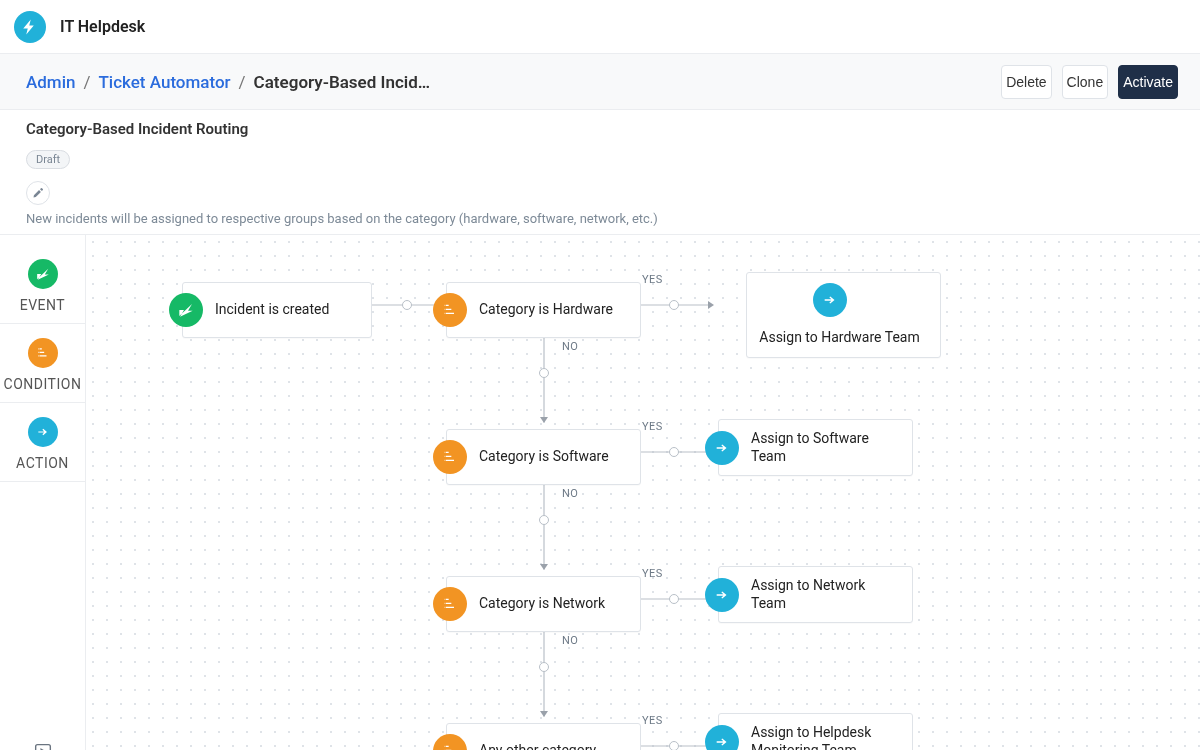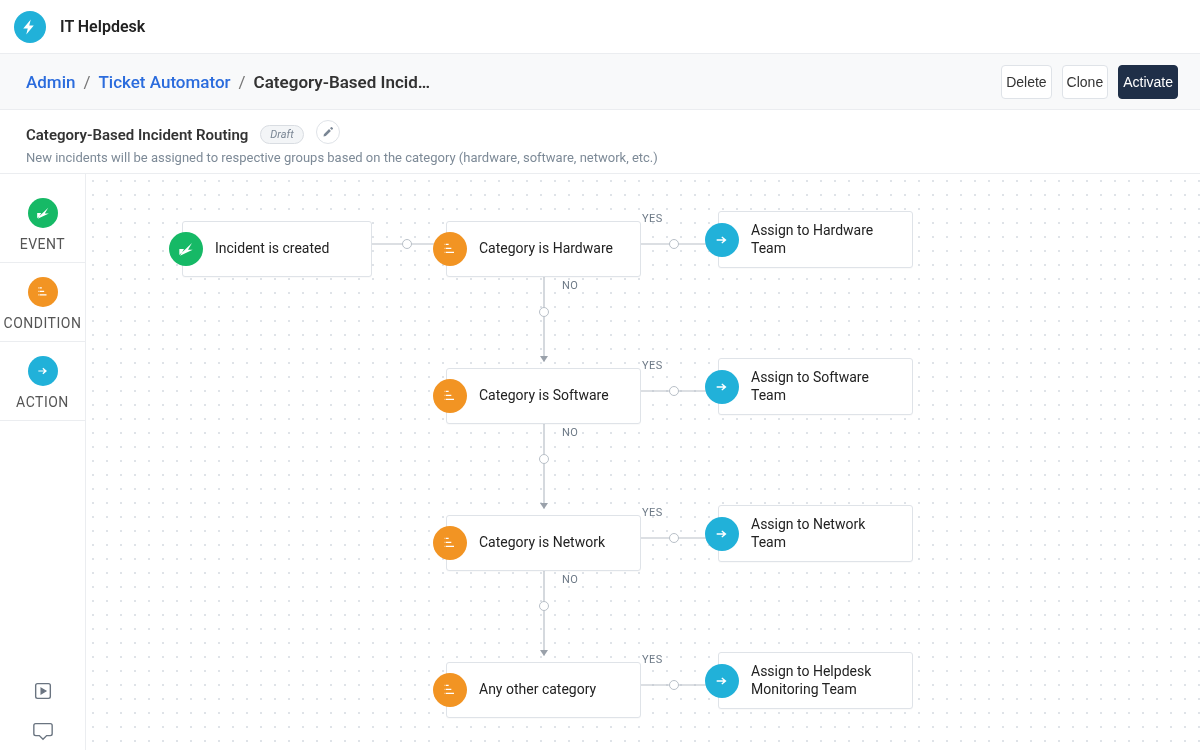--- a/index.html
+++ b/index.html
@@ -77,30 +77,29 @@
     background: var(--c-dark);
     color: #fff;
     border-color: var(--c-dark);
   }
 
   
   .title-strip {
     padding: 10px 26px 8px;
     border-bottom: 1px solid var(--c-border-light);
   }
-  .title-row { display: flex; align-items: flex-end; gap: 12px; }
+  .title-row { display: flex; align-items: flex-start; gap: 12px; flex-direction: column; }
   .wf-title { font-size: 15px; font-weight: 600; color: #333; }
   .draft-badge {
     font-size: 11px;
     color: #7a8694;
     border: 1px solid #d9dde2;
     border-radius: 10px;
     padding: 2px 9px;
     background: #f3f5f7;
-    font-style: italic;
   }
   .edit-circle {
     width: 24px; height: 24px;
     border: 1px solid var(--c-border);
     border-radius: 50%;
     display: flex; align-items: center; justify-content: center;
     cursor: pointer;
   }
   .edit-circle svg { width: 12px; height: 12px; fill: #7a8694; }
   .wf-desc {
@@ -182,21 +181,21 @@
     padding: 10px 18px 10px 6px;
     min-width: 170px;
     font-size: 14px;
     box-shadow: 0 1px 0 rgba(0,0,0,.02);
   }
   .node.start { left: 96px;  top: 47px;  width: 190px; }
   .node.c1    { left: 360px; top: 47px;  width: 195px; }
   .node.c2    { left: 360px; top: 194px; width: 195px; }
   .node.c3    { left: 360px; top: 341px; width: 195px; }
   .node.c4    { left: 360px; top: 488px; width: 195px; align-items: center; }
-  .node.a1    { left: 632px; top: 37px;  width: 195px; padding-right: 14px; }
+  .node.a1    { left: 660px; top: 37px;  width: 195px; padding-right: 14px; flex-direction: column; }
   .node.a2    { left: 632px; top: 184px; width: 195px; padding-right: 14px; }
   .node.a3    { left: 632px; top: 331px; width: 195px; padding-right: 14px; }
   .node.a4    { left: 632px; top: 478px; width: 195px; padding-right: 14px; }
 
   .node .nicon {
     width: 34px; height: 34px; min-width: 34px;
     border-radius: 50%;
     display: flex; align-items: center; justify-content: center;
     margin-left: -20px;
   }

